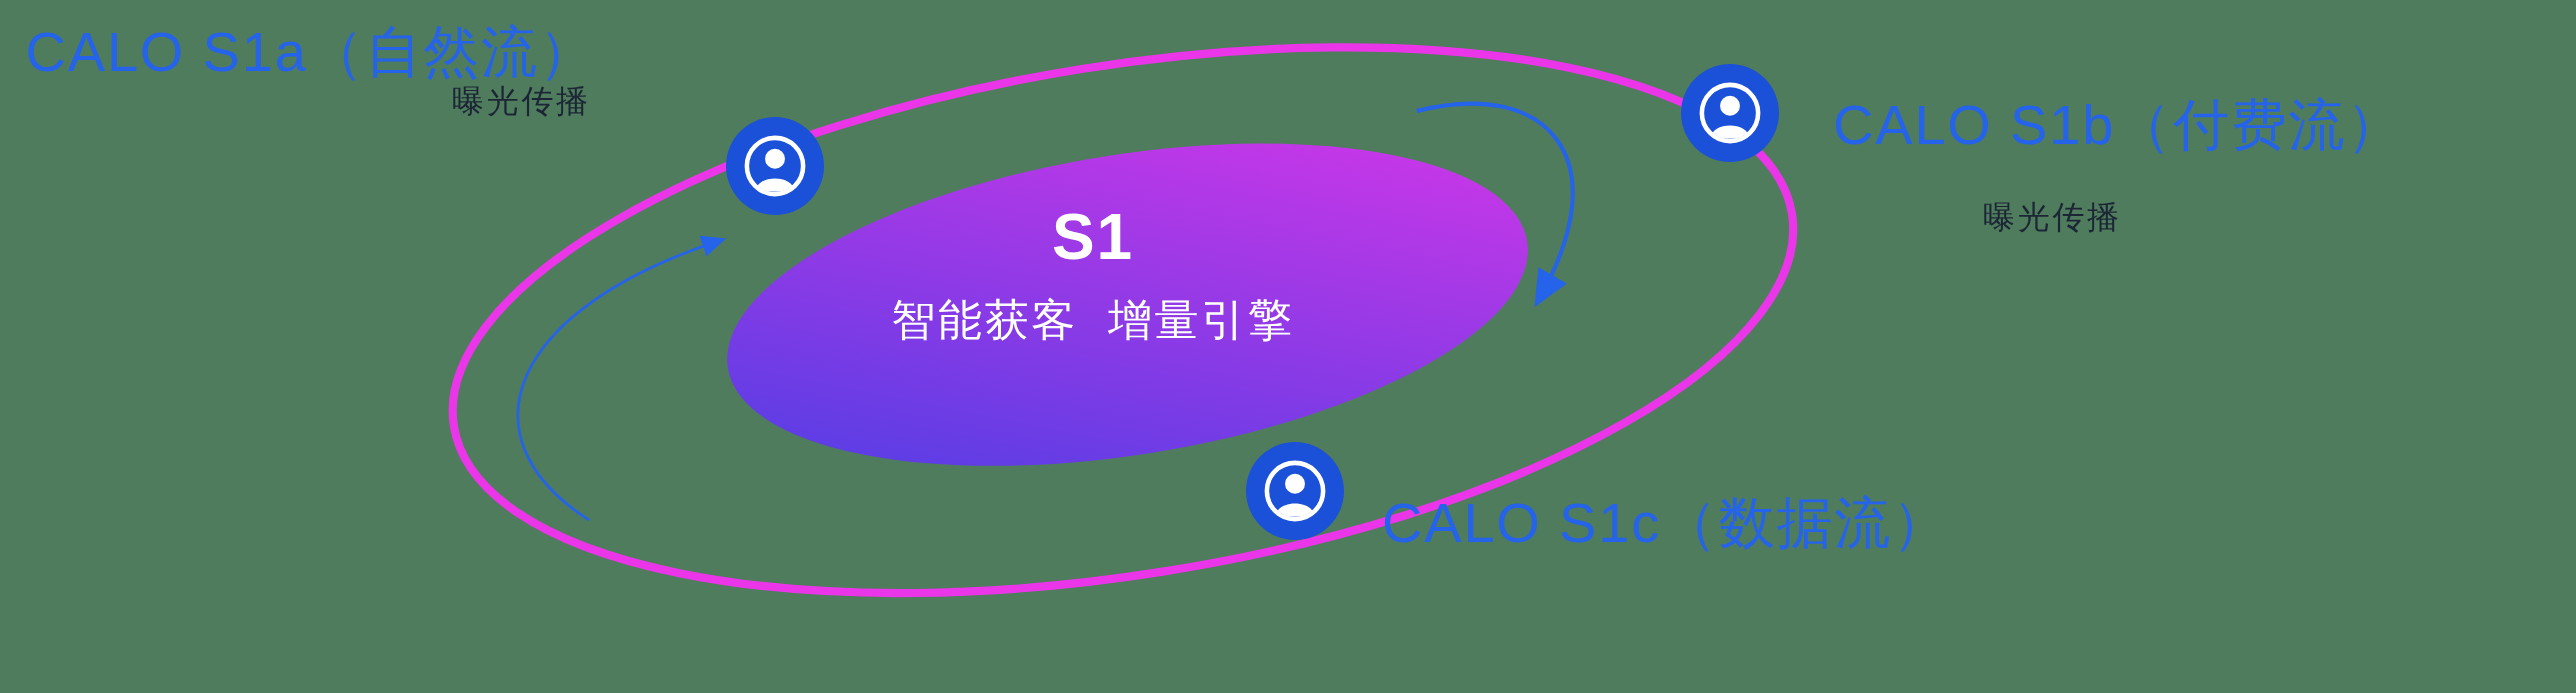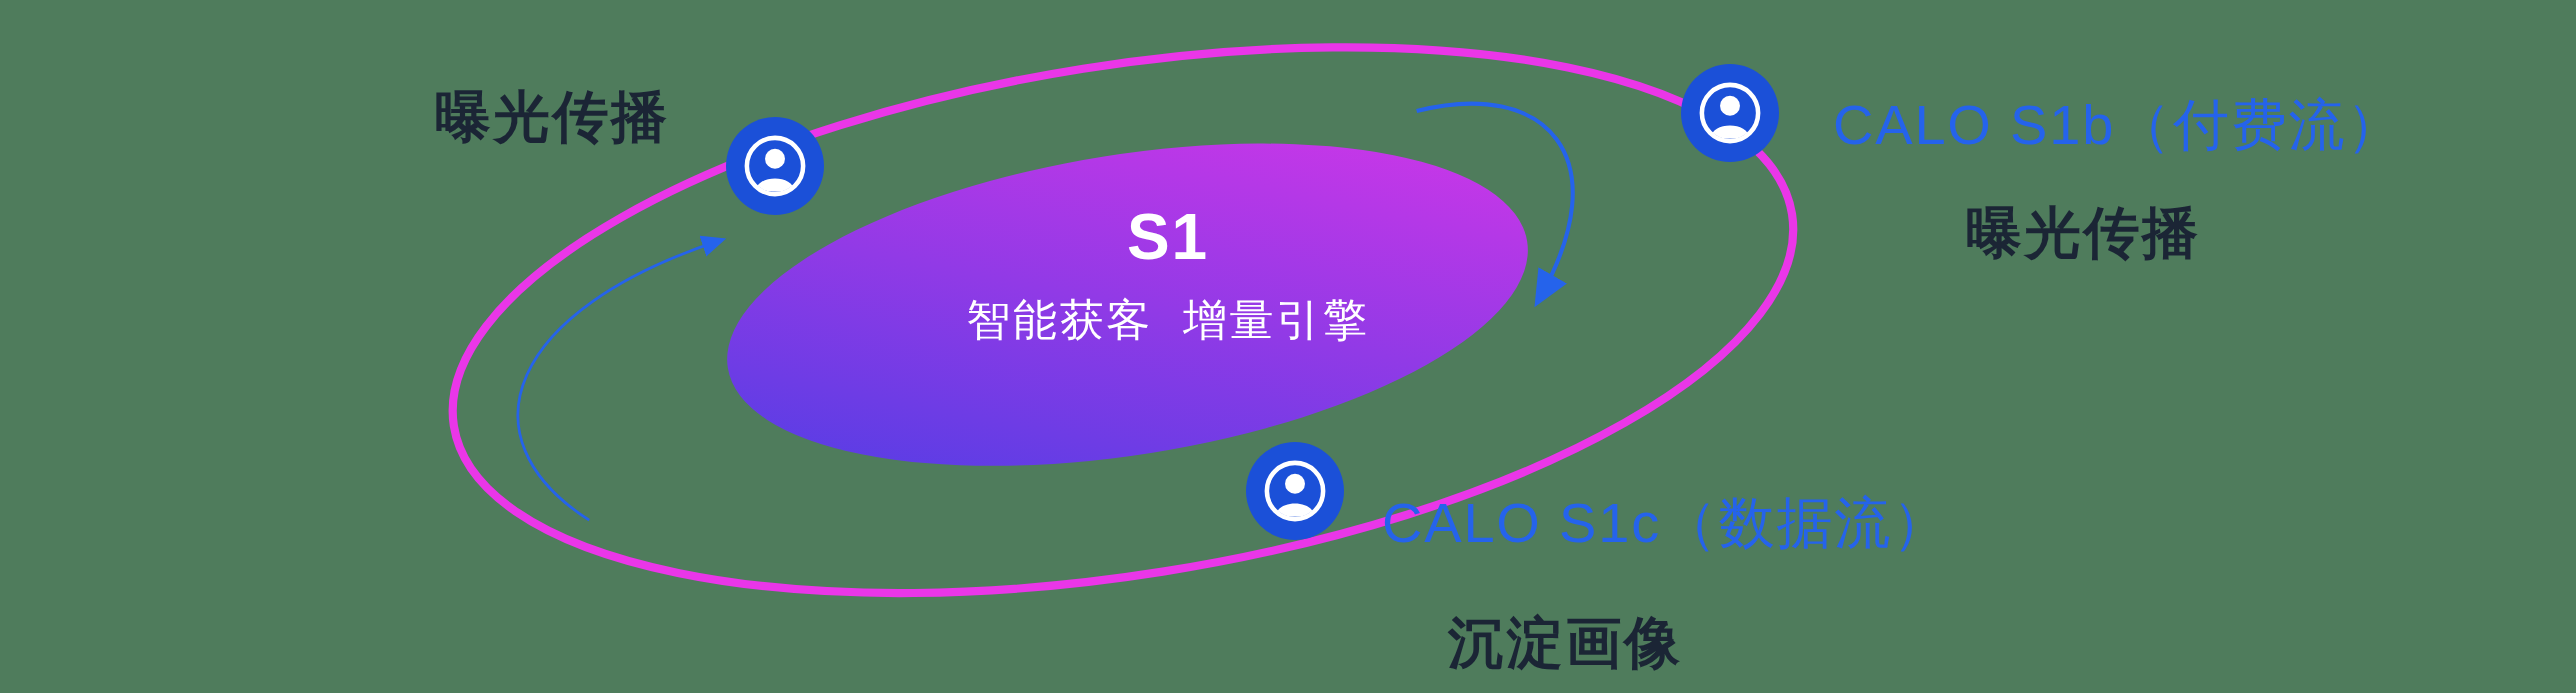--- a/index.html
+++ b/index.html
@@ -31,21 +31,21 @@
   .core-ellipse{fill:url(#coreGrad);}
   .grad-start{stop-color:var(--core-gradient-start);}
   .grad-end{stop-color:var(--core-gradient-end);}
   .arrow-line{fill:none;stroke:var(--accent-blue);}
   .arrow-thin{stroke-width:3;}
   .arrow-thick{stroke-width:4.5;}
   .arrow-head-path{fill:var(--accent-blue);}
 
   .core-text{
     position:absolute;
-    left:850px;top:202px;width:636px;
+    left:775px;top:202px;width:636px;
     display:flex;flex-direction:column;align-items:center;
     color:var(--white);
     text-align:center;
   }
   .core-title{
     font-size:64px;font-weight:600;letter-spacing:1.8px;line-height:1.1;
   }
   .core-subtitle{
     margin-top:19px;
     font-size:44px;font-weight:500;letter-spacing:2.7px;
@@ -61,23 +61,24 @@
   .icon-person{fill:var(--white);}
 
   .node-title{
     position:absolute;
     font-size:56px;font-weight:500;letter-spacing:1.8px;
     color:var(--accent-blue);
     white-space:nowrap;
   }
   .node-sub{
     position:absolute;
-    font-size:56px;font-weight:700;letter-spacing:2.7px;
+    font-size:32px;font-weight:400;letter-spacing:2.7px;
     color:var(--dark-text);
     white-space:nowrap;
+    margin-left:17px;
   }
 
   .pos-s1a-title{left:25.5px;top:14.5px;}
   .pos-s1a-sub{left:435px;top:80px;}
   .pos-s1a-icon{left:726px;top:117px;}
 
   .pos-s1b-title{left:1833px;top:88px;}
   .pos-s1b-sub{left:1966px;top:196px;}
   .pos-s1b-icon{left:1681px;top:64px;}
 
@@ -108,20 +109,21 @@
     <path class="arrow-line arrow-thin" d="M 648 572 C 505 480, 560 340, 793 264" marker-end="url(#arrowHead)"></path>
 
     <path class="arrow-line arrow-thick" d="M 1558 122 C 1700 86, 1782 172, 1692 330" marker-end="url(#arrowHead)"></path>
   </svg>
 
   <div class="core-text">
     <div class="core-title">S1</div>
     <div class="core-subtitle">智能获客  增量引擎</div>
   </div>
 
+  <div class="node-title pos-s1a-title">CALO S1a（自然流）</div>
   <div class="node-sub pos-s1a-sub">曝光传播</div>
   <div class="node-icon pos-s1a-icon">
     <svg viewBox="0 0 108 108">
       <circle class="icon-disc" cx="54" cy="54" r="54"></circle>
       <circle class="icon-ring" cx="54" cy="54" r="31"></circle>
       <g clip-path="url(#clipA)">
         <clipPath id="clipA">
             <circle cx="54" cy="54" r="29"></circle>
           </clipPath>
         <circle class="icon-person" cx="54" cy="46" r="11"></circle>
@@ -140,21 +142,20 @@
         <clipPath id="clipB">
             <circle cx="54" cy="54" r="29"></circle>
           </clipPath>
         <circle class="icon-person" cx="54" cy="46" r="11"></circle>
         <path class="icon-person" d="M33,82 C33,63 75,63 75,82 L33,82 z"></path>
       </g>
     </svg>
   </div>
 
   <div class="node-title pos-s1c-title">CALO S1c（数据流）</div>
-  <div class="node-sub pos-s1c-sub">沉淀画像</div>
   <div class="node-icon pos-s1c-icon">
     <svg viewBox="0 0 108 108">
       <circle class="icon-disc" cx="54" cy="54" r="54"></circle>
       <circle class="icon-ring" cx="54" cy="54" r="31"></circle>
       <g clip-path="url(#clipC)">
         <clipPath id="clipC">
             <circle cx="54" cy="54" r="29"></circle>
           </clipPath>
         <circle class="icon-person" cx="54" cy="46" r="11"></circle>
         <path class="icon-person" d="M33,82 C33,63 75,63 75,82 L33,82 z"></path>

